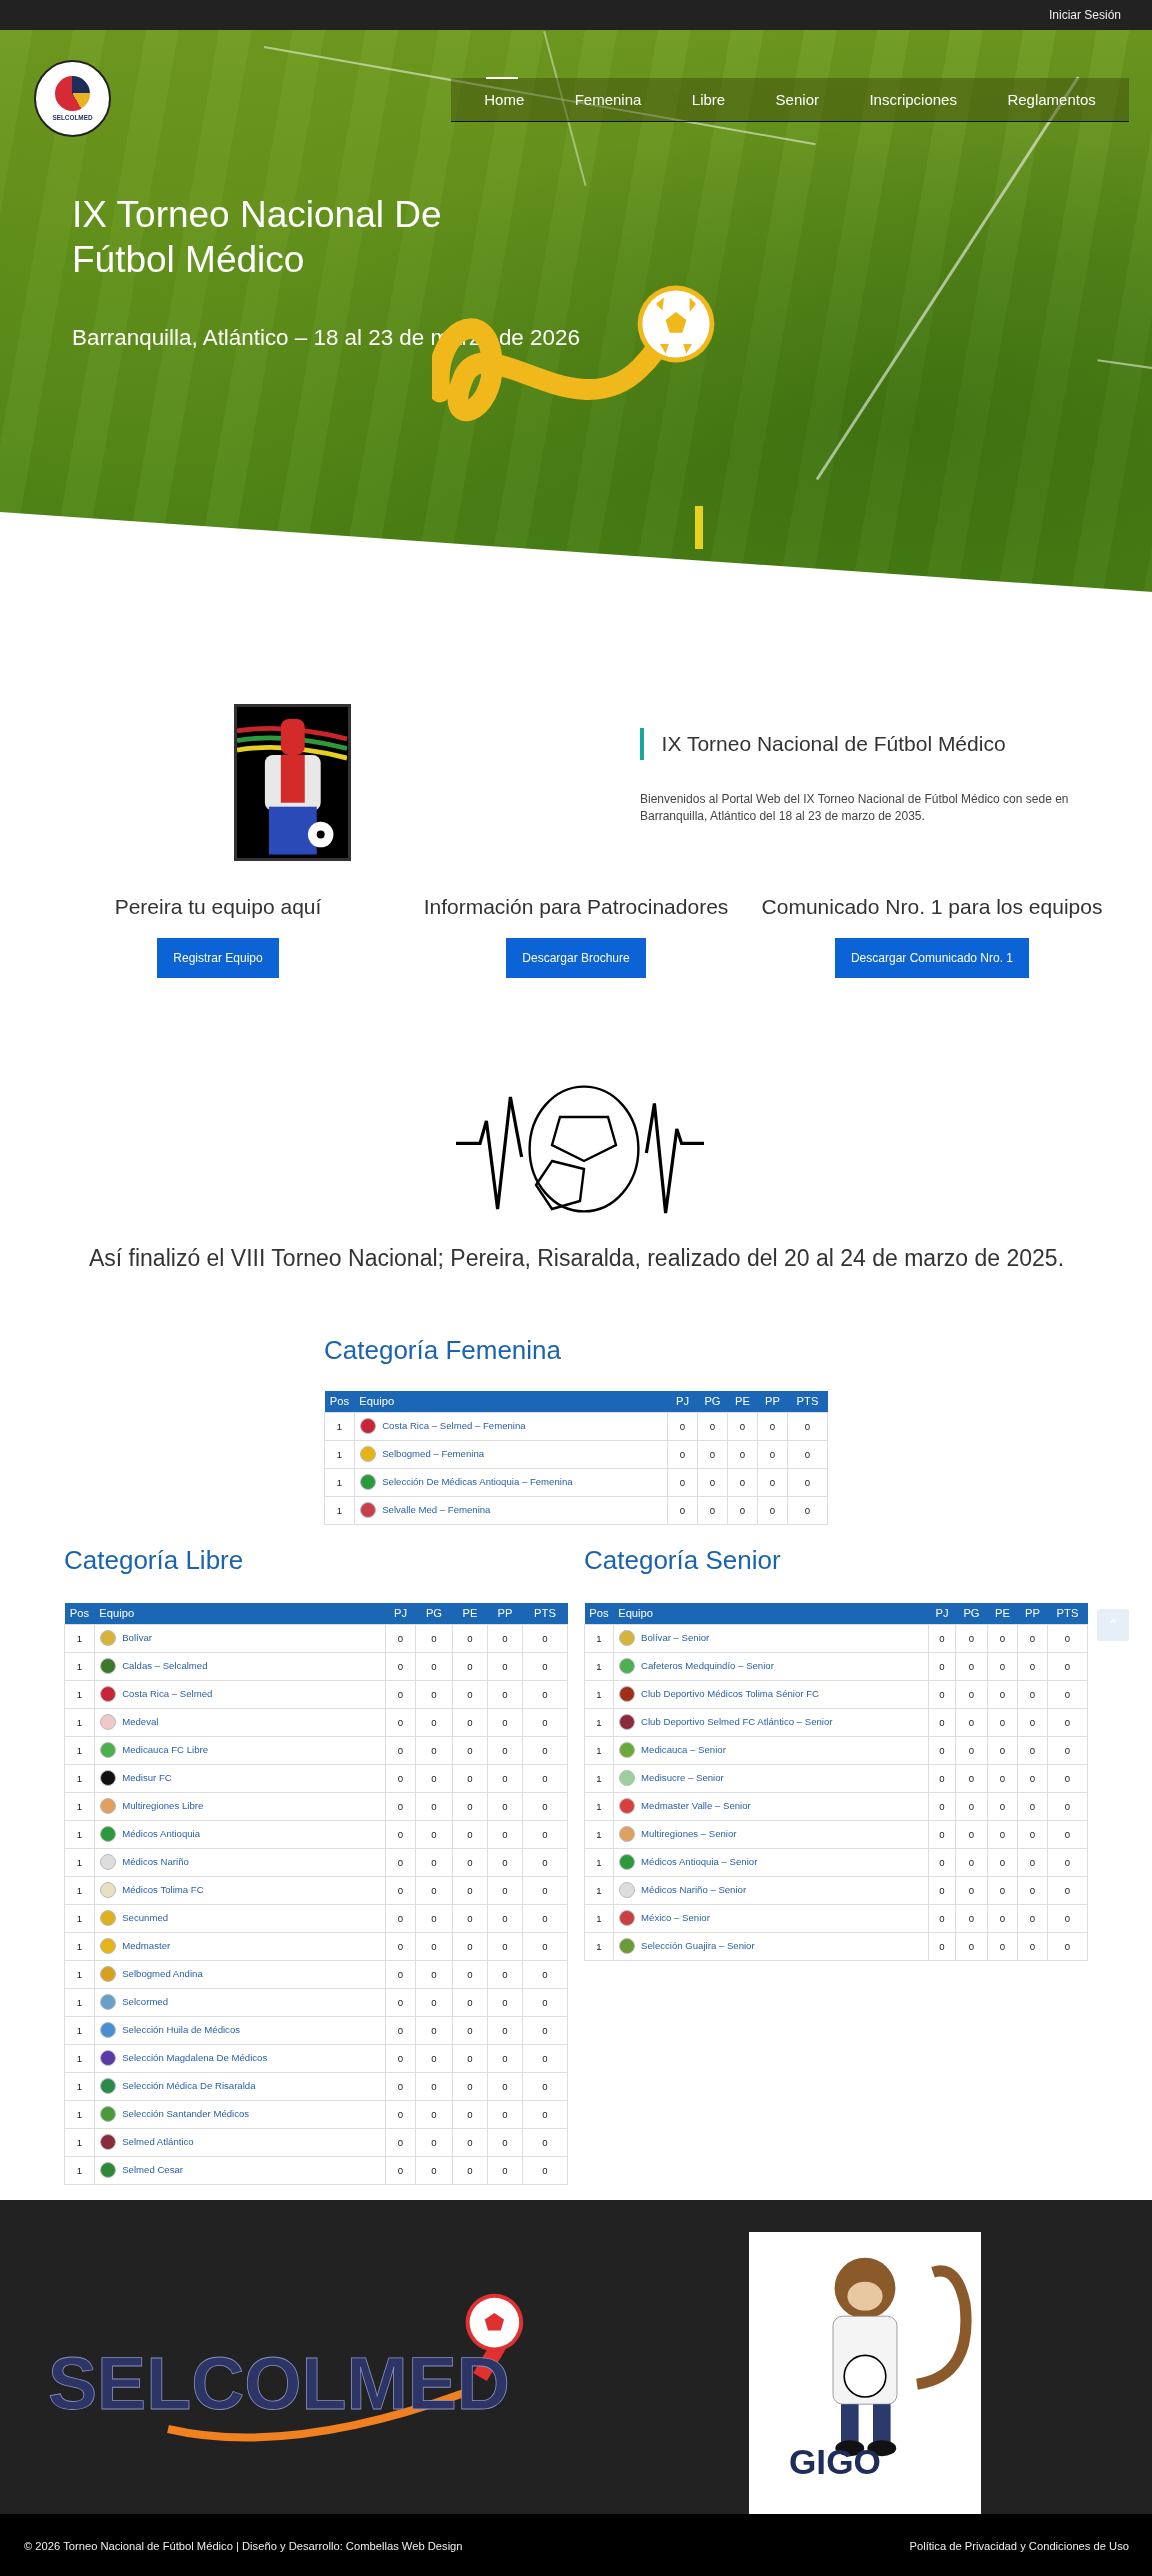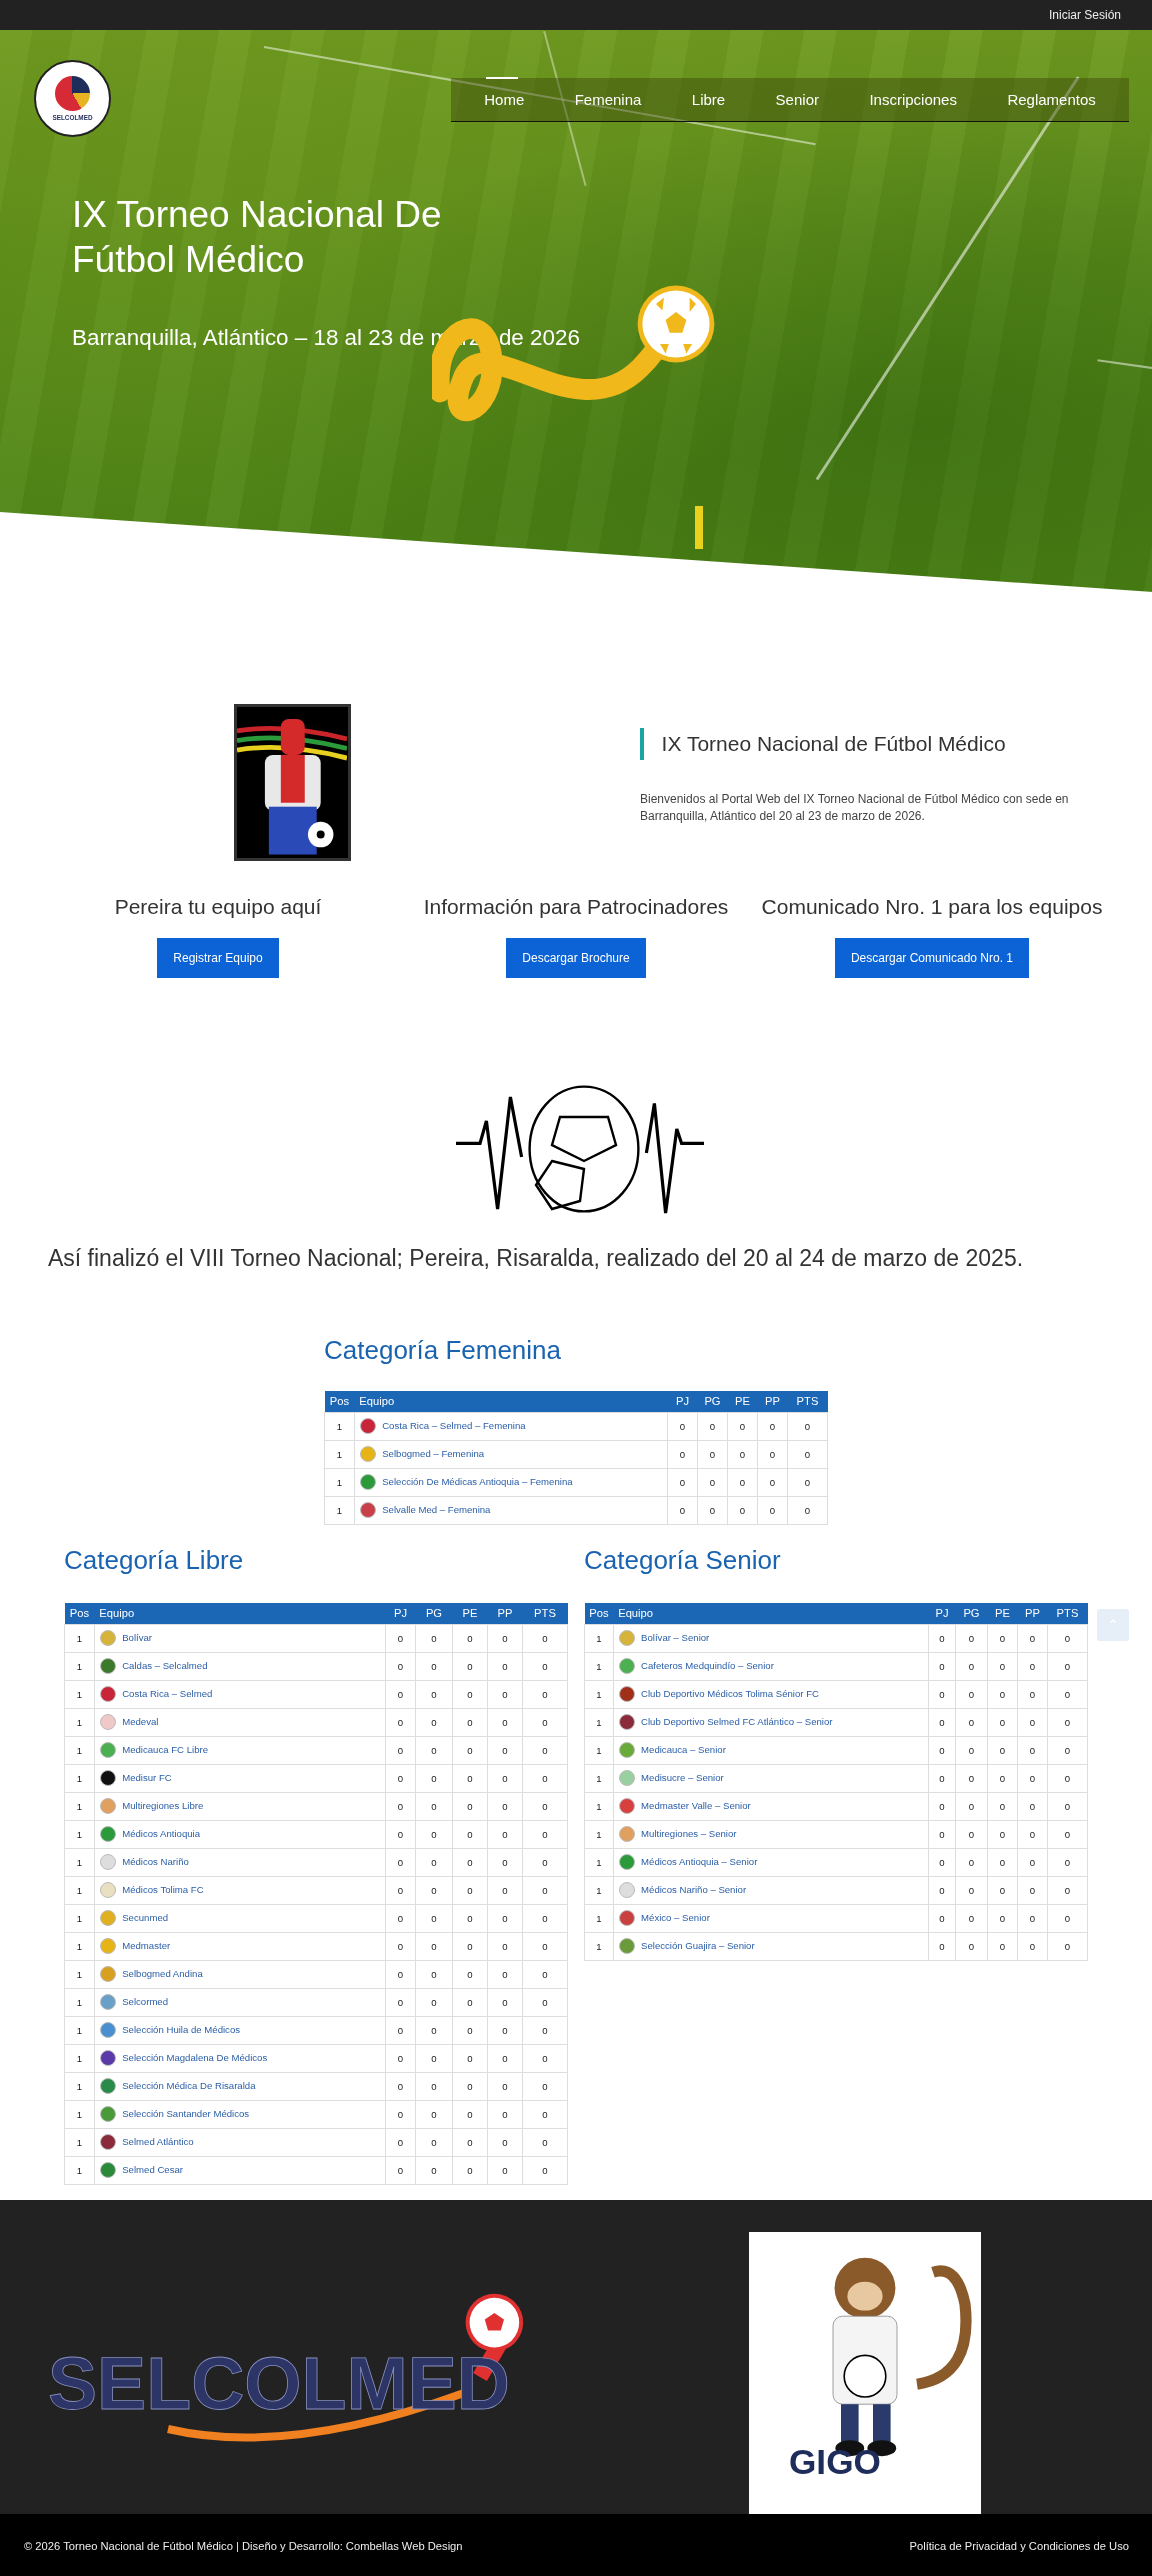--- a/index.html
+++ b/index.html
@@ -27,21 +27,21 @@
 .hero-title{position:absolute;left:72px;top:192px;color:#fff;font-size:37px;line-height:45px;font-weight:500;width:480px}
 .hero-sub{position:absolute;left:72px;top:320px;color:#fff;font-size:22.4px;line-height:35px;width:560px}
 .swoosh{position:absolute;left:432px;top:280px}
 .intro-img{position:absolute;left:234px;top:704px;width:117px;height:157px;background:#000;border:3.2px solid #333;overflow:hidden}
 .intro-title{position:absolute;left:640px;top:728px;border-left:4px solid #1aa6a0;padding-left:17.6px;font-size:21px;color:#333;line-height:32px}
 .intro-text{position:absolute;left:640px;top:791px;width:432px;font-size:12px;line-height:17px;color:#444}
 .cta{position:absolute;top:895px;text-align:center}
 .cta h3{font-size:21px;font-weight:500;color:#333}
 .cta .btn{display:inline-block;margin-top:19px;background:#0b63d6;color:#fff;font-size:12px;height:40px;line-height:40px;padding:0 16px}
 .ecg{position:absolute;left:448px;top:1081px}
-.finished{position:absolute;left:48px;top:1241px;width:1057px;font-size:23px;line-height:34px;font-weight:500;color:#333}
+.finished{position:absolute;left:48px;top:1241px;width:1057px;text-align:center;font-size:23px;line-height:34px;font-weight:500;color:#333}
 .cat-title{position:absolute;font-size:26px;color:#1a63b0;font-weight:500}
 table.standings{position:absolute;border-collapse:collapse;font-size:9.6px;background:#fff}
 table.standings th{background:#1b66b5;color:#fff;font-weight:500;height:21px;font-size:11.2px;text-align:center;padding:0 4.8px}
 table.standings th.eq{text-align:left}
 table.standings td{border:0.8px solid #ddd;height:28px;text-align:center;color:#222;font-size:9.6px}
 table.standings td.eq{text-align:left;padding-left:4.8px;color:#2a5ea8}
 .badge{display:inline-block;width:16px;height:16px;border-radius:50%;vertical-align:middle;margin-right:6.4px;border:0.8px solid #bbb}
 .scrolltop{position:absolute;left:1097px;top:1609px;width:32px;height:32px;background:#e6eef7;border-radius:2.4px;color:#fff;text-align:center;line-height:32px;font-size:14.4px}
 .footer{position:absolute;left:0;top:2200px;width:1153px;height:314px;background:#222}
 .selcolmed{position:absolute;left:48px;top:2289px}
@@ -103,21 +103,21 @@
     <rect x="55" y="15" width="30" height="45" rx="10" fill="#d42a2a"></rect>
     <rect x="35" y="60" width="70" height="70" rx="10" fill="#e8e8e8"></rect>
     <rect x="55" y="60" width="30" height="60" fill="#d42a2a"></rect>
     <rect x="40" y="125" width="60" height="60" fill="#2a4ab8"></rect>
     <circle cx="105" cy="160" r="16" fill="#fff"></circle>
     <circle cx="105" cy="160" r="5" fill="#000"></circle>
   </svg>
 </div>
 
 <h2 class="intro-title" style="font-weight:500">IX Torneo Nacional de Fútbol Médico</h2>
-<p class="intro-text">Bienvenidos al Portal Web del IX Torneo Nacional de Fútbol Médico con sede en Barranquilla, Atlántico del 20 al 23 de marzo de 2026.</p>
+<p class="intro-text">Bienvenidos al Portal Web del IX Torneo Nacional de Fútbol Médico con sede en Barranquilla, Atlántico del 18 al 23 de marzo de 2035.</p>
 
 <div class="cta" style="left:88px;width:260px">
   <h3>Pereira tu equipo aquí</h3>
   <a class="btn">Registrar Equipo</a>
 </div>
 <div class="cta" style="left:408px;width:336px">
   <h3>Información para Patrocinadores</h3>
   <a class="btn">Descargar Brochure</a>
 </div>
 <div class="cta" style="left:752px;width:360px">

